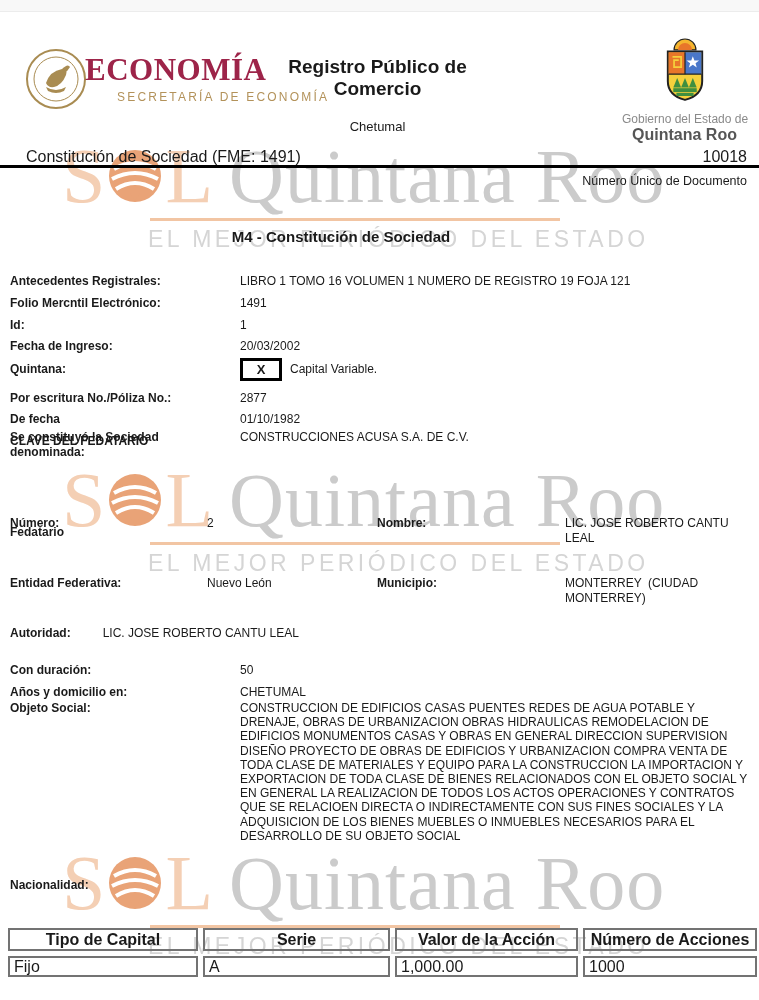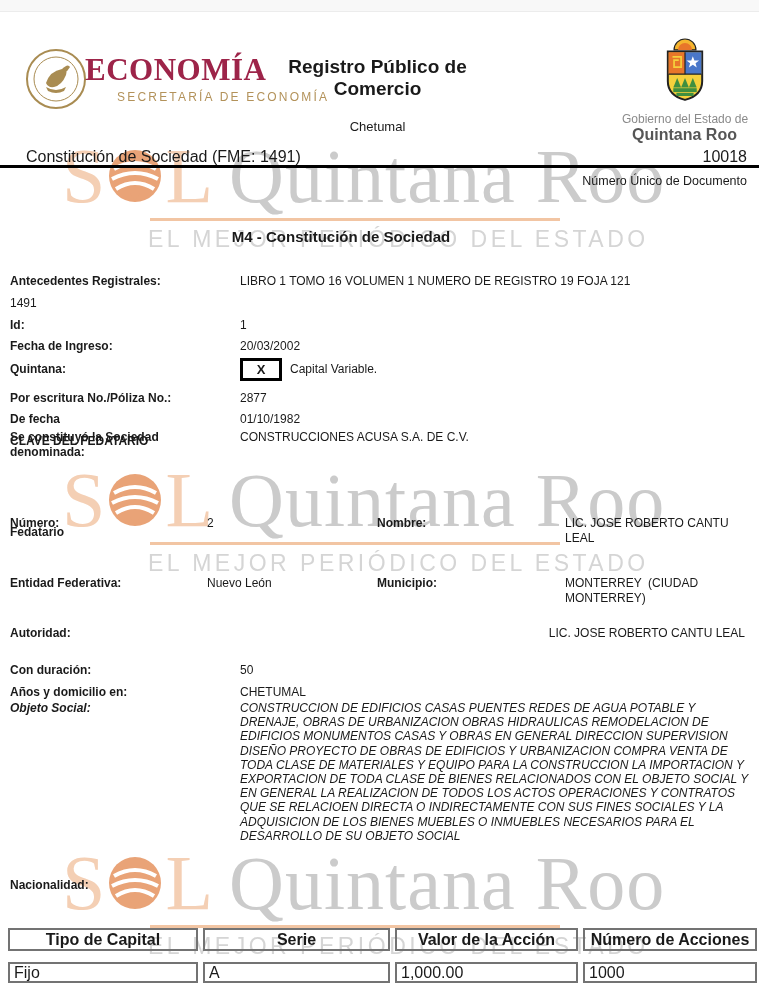--- a/index.html
+++ b/index.html
@@ -68,21 +68,21 @@
     margin-right:8px; }
 
   .inline-lbl-val { display:flex; }
   .inline-lbl-val .val { margin-left:32px; }
 
   
   .captable { position:absolute; top:928px; left:8px; }
   .trow { display:grid; grid-template-columns:190px 187px 183px 174px; column-gap:5px; }
   .tcell { border:2px solid #737373; font-size:16px; background:transparent; }
   .th { font-weight:bold; text-align:center; height:23px; line-height:19px; }
-  .td { height:21px; line-height:17px; padding-left:4px; margin-top:11px; }
+  .td { height:21px; line-height:17px; padding-left:4px; margin-top:5px; }
 </style>
 </head>
 <body>
 
 <div class="page">
 
   <div class="wm" style="top:140px;">
     <div class="wm-main">
       <span class="wm-sol">S</span>
       <svg class="wm-sun" viewBox="0 0 54 54">
@@ -183,20 +183,21 @@
     <div class="thick-rule"></div>
     <div class="nud">Número Único de Documento</div>
 
     <div class="m4-title">M4 - Constitución de Sociedad</div>
 
     <div class="f grid2" style="top:274px;">
       <span class="lbl">Antecedentes Registrales:</span>
       <span class="val">LIBRO 1 TOMO 16 VOLUMEN 1 NUMERO DE REGISTRO 19 FOJA 121</span>
     </div>
     <div class="f grid2" style="top:296px;">
+      <span class="lbl">Folio Mercntil Electrónico:</span>
       <span class="val">1491</span>
     </div>
     <div class="f grid2" style="top:318px;">
       <span class="lbl">Id:</span>
       <span class="val">1</span>
     </div>
     <div class="f grid2" style="top:339px;">
       <span class="lbl">Fecha de Ingreso:</span>
       <span class="val">20/03/2002</span>
     </div>
@@ -231,34 +232,34 @@
       <span class="lbl">Nombre:</span>
       <span class="val">LIC. JOSE ROBERTO CANTU LEAL</span>
     </div>
     <div class="f grid4" style="top:576px;">
       <span class="lbl">Entidad Federativa:</span>
       <span class="val">Nuevo León</span>
       <span class="lbl">Municipio:</span>
       <span class="val pre">MONTERREY  (CIUDAD MONTERREY)</span>
     </div>
 
-    <div class="f inline-lbl-val" style="top:626px;justify-content:space-between;">
+    <div class="f inline-lbl-val" style="top:626px;">
       <span class="lbl">Autoridad:</span>
       <span class="val">LIC. JOSE ROBERTO CANTU LEAL</span>
     </div>
 
     <div class="f grid2" style="top:663px;">
       <span class="lbl">Con duración:</span>
       <span class="val">50</span>
     </div>
     <div class="f grid2" style="top:685px;">
       <span class="lbl">Años y domicilio en:</span>
       <span class="val">CHETUMAL</span>
     </div>
-    <div class="f grid2" style="top:701px;font-style:italic;">
+    <div class="f grid2" style="top:701px;">
       <span class="lbl">Objeto Social:</span>
       <span class="val objeto">CONSTRUCCION DE EDIFICIOS CASAS PUENTES REDES DE AGUA POTABLE Y DRENAJE, OBRAS DE URBANIZACION OBRAS HIDRAULICAS REMODELACION DE EDIFICIOS MONUMENTOS CASAS Y OBRAS EN GENERAL DIRECCION SUPERVISION DISEÑO PROYECTO DE OBRAS DE EDIFICIOS Y URBANIZACION COMPRA VENTA DE TODA CLASE DE MATERIALES Y EQUIPO PARA LA CONSTRUCCION LA IMPORTACION Y EXPORTACION DE TODA CLASE DE BIENES RELACIONADOS CON EL OBJETO SOCIAL Y EN GENERAL LA REALIZACION DE TODOS LOS ACTOS OPERACIONES Y CONTRATOS QUE SE RELACIOEN DIRECTA O INDIRECTAMENTE CON SUS FINES SOCIALES Y LA ADQUISICION DE LOS BIENES MUEBLES O INMUEBLES NECESARIOS PARA EL DESARROLLO DE SU OBJETO SOCIAL</span>
     </div>
     <div class="f grid2" style="top:878px;">
       <span class="lbl">Nacionalidad:</span>
     </div>
 
     <div class="captable">
       <div class="trow">
         <div class="tcell th">Tipo de Capital</div>

